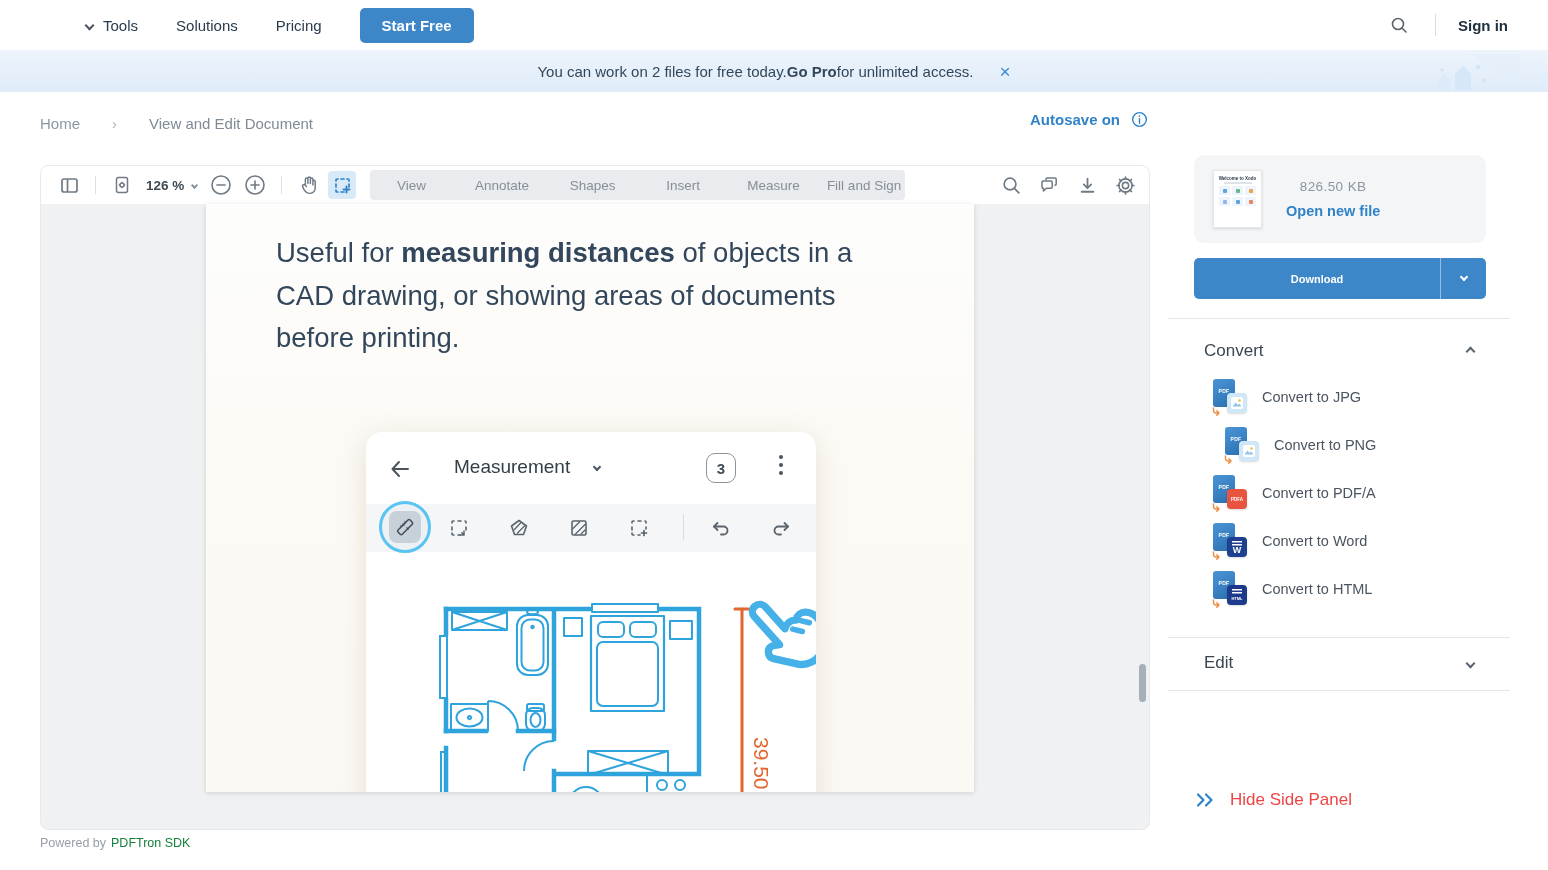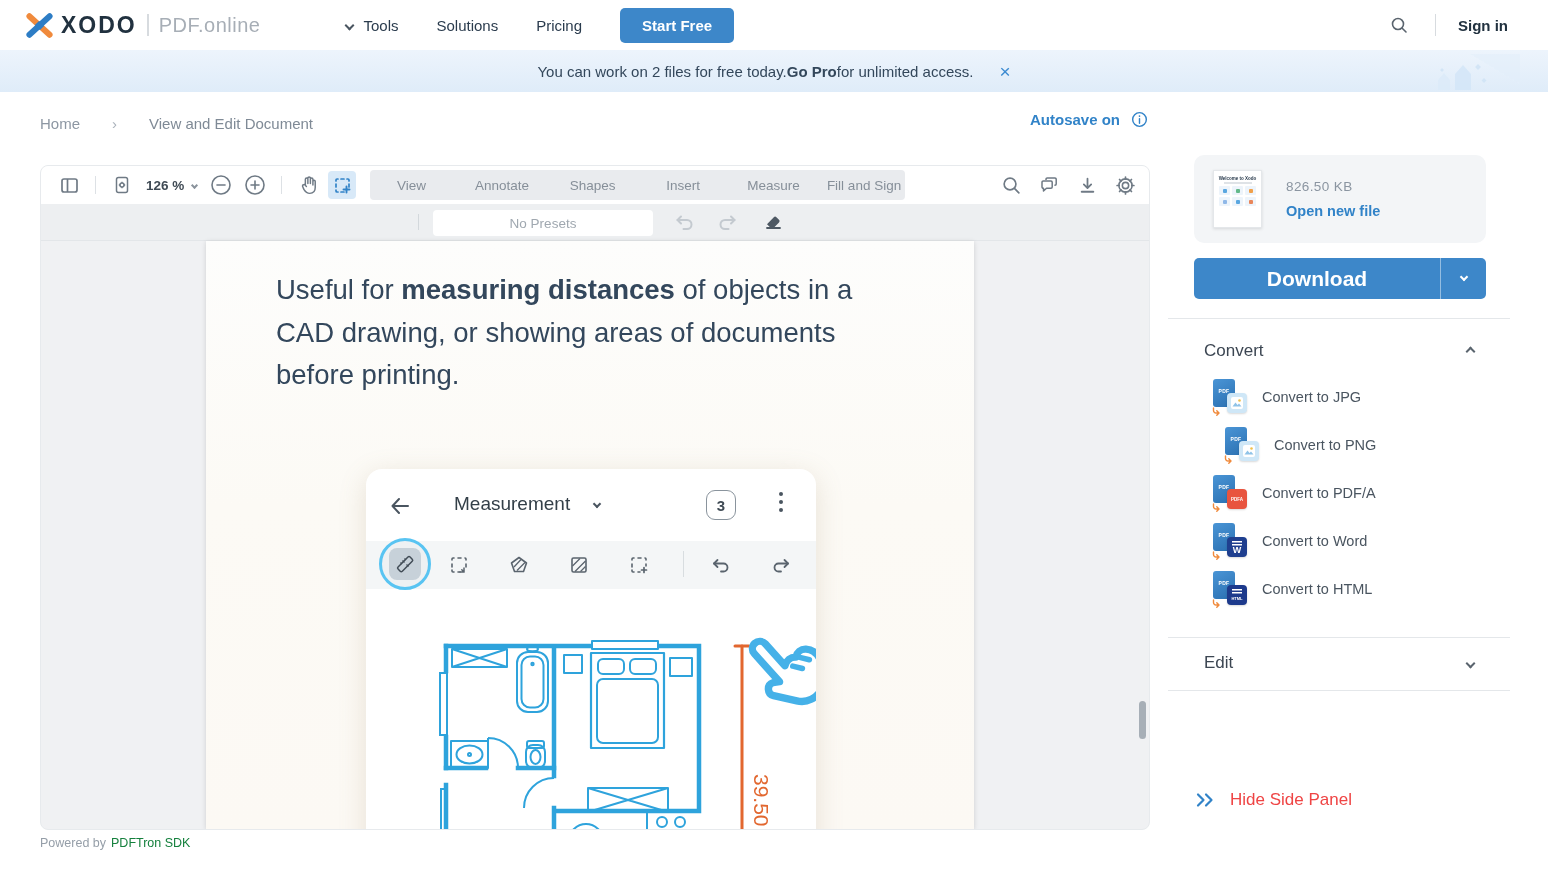--- a/index.html
+++ b/index.html
@@ -93,26 +93,26 @@
   .filecard { position:absolute; left:26px; top:155px; width:292px; height:88px; background:#f3f5f7; border-radius:10px; display:flex; align-items:center; padding-left:19px; }
   .thumb { width:49px; height:58px; background:#fff; border:1px solid #e4e7ea; box-shadow:0 1px 3px rgba(0,0,0,.12); padding:5px 3px 3px; text-align:center; }
   .thumb .t-title { font-size:4.5px; font-weight:700; color:#2a3b4d; white-space:nowrap; }
   .thumb .t-sub { margin:1px auto 2px; width:28px; height:2px; background:#dfe3e7; }
   .thumb .t-grid { display:grid; grid-template-columns:repeat(3,11px); gap:2px; justify-content:center; }
   .thumb .t-grid i { height:9px; background:#edf4fb; border-radius:1px; position:relative; }
   .thumb .t-grid i::after { content:""; position:absolute; left:3.5px; top:2.5px; width:4px; height:4px; border-radius:1px; }
   .thumb .t-grid i:nth-child(1)::after{background:#5aa7e0;} .thumb .t-grid i:nth-child(2)::after{background:#63b98a;}
   .thumb .t-grid i:nth-child(3)::after{background:#f0a04a;} .thumb .t-grid i:nth-child(4)::after{background:#8fb8e8;}
   .thumb .t-grid i:nth-child(5)::after{background:#5aa7e0;} .thumb .t-grid i:nth-child(6)::after{background:#e8865a;}
-  .fileinfo { margin-left:24px; }
+  .fileinfo { margin-left:24px;text-align:center; }
   .filesize { font-size:13.5px; color:#8b95a1; letter-spacing:.4px; }
   .opennew { margin-top:9px; font-size:14.5px; font-weight:700; color:#3183c8; cursor:pointer; }
 
   .dlbtn { position:absolute; left:26px; top:258px; width:292px; height:41px; background:#3d87c9; border-radius:5px; display:flex; color:#fff; cursor:pointer; }
-  .dl-main { flex:1; display:flex; align-items:center; justify-content:center; font-size:21px; font-weight:700;text-align:center; }
+  .dl-main { flex:1; display:flex; align-items:center; justify-content:center; font-size:11px; font-weight:700;text-align:center; }
   .dl-split { width:1px; background:rgba(255,255,255,.45); margin:0; }
   .dl-arrow { width:45px; display:flex; align-items:center; justify-content:center; }
   .dl-arrow .chev { width:6px; height:6px; border-color:#fff; margin-top:-3px; }
 
   .hdiv { position:absolute; left:0; width:342px; height:1px; background:#e4e7ea; }
   .sect-head { position:absolute; left:36px; width:270px; display:flex; align-items:center; justify-content:space-between; font-size:17px; color:#3c4652; cursor:pointer; }
   .sect-head .chev { border-color:#5a646e; }
 
   .citem { position:absolute; left:45px; width:280px; height:48px; display:flex; align-items:center; cursor:pointer; }
   .cicon { position:relative; width:34px; height:36px; flex:0 0 auto; }
@@ -128,32 +128,20 @@
   .hidepanel { position:absolute; left:27px; top:790px; display:flex; align-items:center; gap:15px; color:#ef4444; font-size:17px; cursor:pointer; }
 
   
   .footer { position:absolute; left:40px; top:836px; display:flex; gap:5px; font-size:12.5px; color:#959ea8; }
   .footer a { color:#15803d; text-decoration:none; cursor:pointer; }
 </style>
 </head>
 <body>
 
 <div class="topnav">
-  <div class="brand">
-    <span>
-      <svg width="27" height="27" viewBox="0 0 32 32">
-        <path d="M4 5 L28 27" stroke="#f08a3c" stroke-width="7" stroke-linecap="round" fill="none"></path>
-        <path d="M28 5 L4 27" stroke="#2d7dc5" stroke-width="7" stroke-linecap="round" fill="none"></path>
-        <path d="M13 13 L19 19" stroke="#2d7dc5" stroke-width="7" fill="none"></path>
-      </svg>
-    </span>
-    <span class="brand-name">XODO</span>
-    <span class="brand-sep"></span>
-    <span class="brand-product">PDF.online</span>
-  </div>
   <div class="nav-links">
     <span class="nav-item">
       <span class="chev"></span>
       <span>Tools</span>
     </span>
     <span class="nav-item">
         <span>Solutions</span>
       </span>
     <span class="nav-item">
         <span>Pricing</span>
@@ -276,42 +264,20 @@
       <span class="tbtn">
         <svg width="21" height="21" viewBox="0 0 20 20" fill="none" stroke="currentColor" stroke-width="1.5" stroke-linecap="round">
             <circle cx="10" cy="10" r="3"></circle>
             <circle cx="10" cy="10" r="6.3"></circle>
             <path d="M10 2 v2 M10 16 v2 M2 10 h2 M16 10 h2 M4.3 4.3 l1.5 1.5 M14.2 14.2 l1.5 1.5 M15.7 4.3 l-1.5 1.5 M5.8 14.2 l-1.5 1.5" stroke-width="1.6"></path>
           </svg>
       </span>
     </div>
   </div>
 
-  <div class="tb2">
-    <span class="vsep"></span>
-    <span class="presets">No Presets</span>
-    <span class="tbtn disabled" style="left:630px;">
-      <svg width="22" height="22" viewBox="0 0 22 22" fill="none" stroke="currentColor" stroke-width="2" stroke-linecap="round" stroke-linejoin="round">
-          <path d="M7 5.5 L3.5 9 L7 12.5"></path>
-          <path d="M3.5 9 H13 a4.5 4.5 0 0 1 0 9 H9.5"></path>
-        </svg>
-    </span>
-    <span class="tbtn disabled" style="left:672px;">
-      <svg width="22" height="22" viewBox="0 0 22 22" fill="none" stroke="currentColor" stroke-width="2" stroke-linecap="round" stroke-linejoin="round">
-          <path d="M15 5.5 L18.5 9 L15 12.5"></path>
-          <path d="M18.5 9 H9 a4.5 4.5 0 0 0 0 9 H12.5"></path>
-        </svg>
-    </span>
-    <span class="tbtn" style="left:718px; color:#4e5964;">
-      <svg width="22" height="22" viewBox="0 0 22 22">
-          <path d="M5 13.2 L11.8 6.2 a1.8 1.8 0 0 1 2.6 0 l2.6 2.6 a1.8 1.8 0 0 1 0 2.6 L12 16.5 H8.3 z" fill="#4e5964"></path>
-          <path d="M5 17 H18" stroke="#4e5964" stroke-width="1.8" stroke-linecap="round"></path>
-        </svg>
-    </span>
-  </div>
 
   <div class="docarea">
     <div class="page">
       <div class="para"><span>Useful for </span><b>measuring distances</b><span> of objects in a CAD drawing, or showing areas of documents before printing.</span></div>
 
       <div class="mcard">
         <div class="mhead">
           <span class="mback">
             <svg width="24" height="24" viewBox="0 0 24 24" fill="none" stroke="currentColor" stroke-width="2" stroke-linecap="round" stroke-linejoin="round">
                 <path d="M11 5 L4.5 12 L11 19 M4.5 12 H20"></path>

